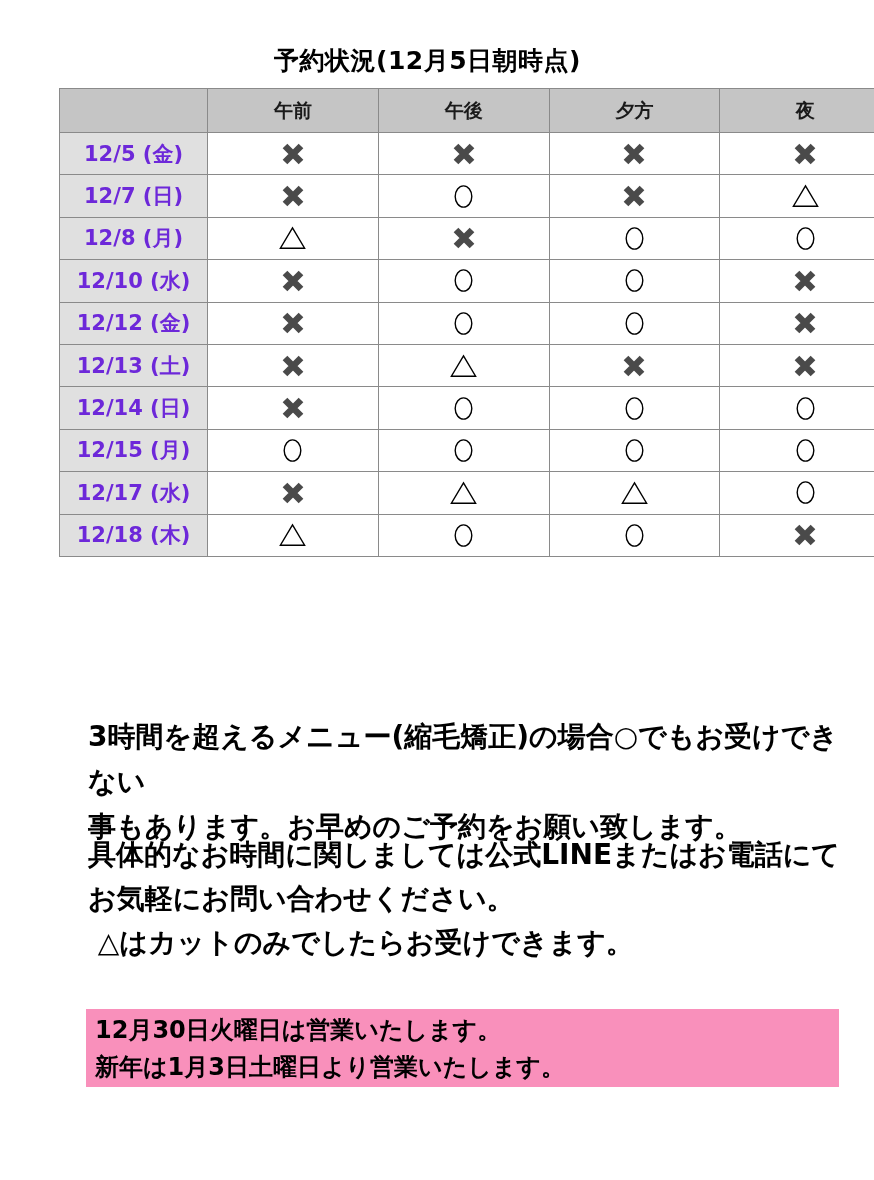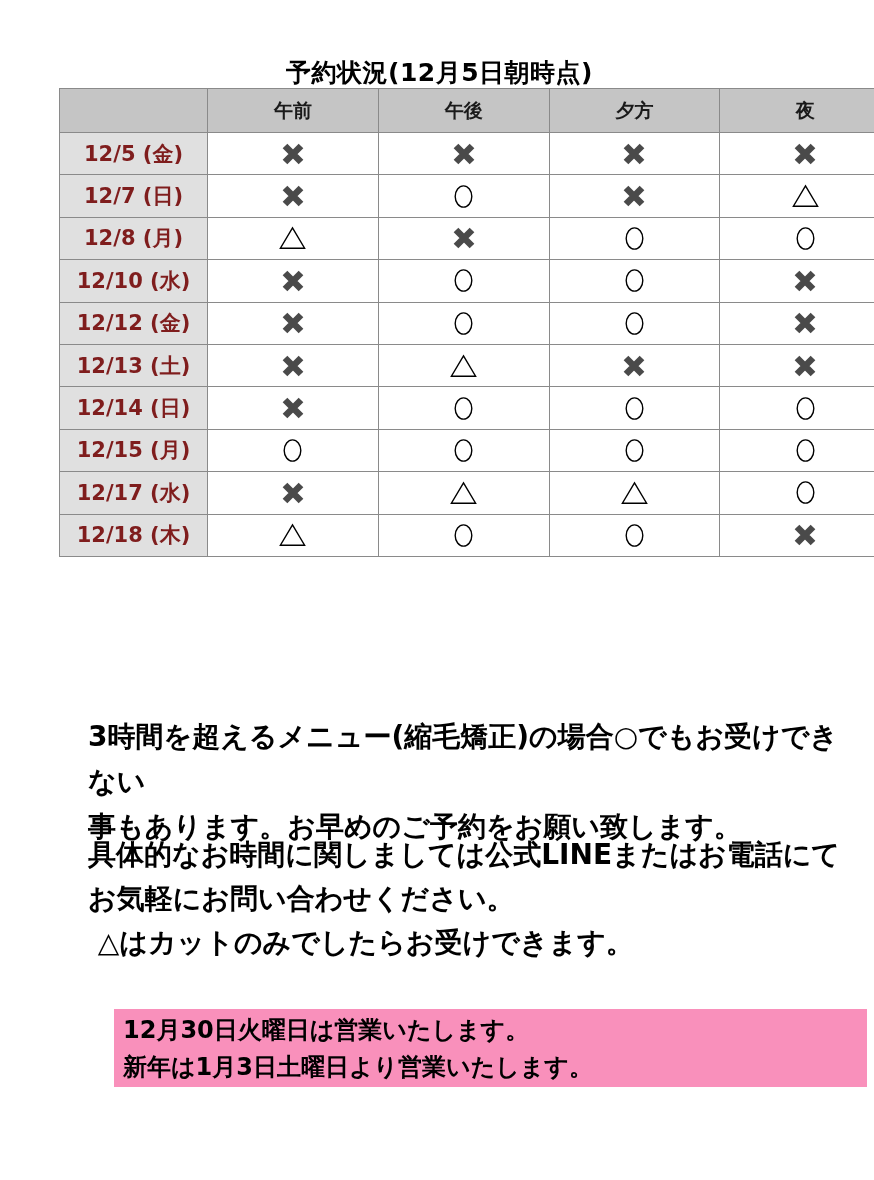--- a/index.html
+++ b/index.html
@@ -6,56 +6,56 @@
   .page{
     position:relative;
     width:874px;height:1180px;
     background:#ffffff;
     font-family:"DejaVu Sans","Liberation Sans",sans-serif;
     color:#000;
     overflow:hidden;
   }
   .title{
     position:absolute;top:44px;left:59px;width:737px;
-    margin:12px;text-align:center;
+    margin:0;text-align:center;
     font-size:25px;font-weight:bold;letter-spacing:.5px;
   }
   table.sched{
     position:absolute;top:88px;left:59px;
     width:832px;border-collapse:collapse;table-layout:fixed;
   }
   .sched th,.sched td{
     border:1px solid #8a8a8a;
     padding:0;text-align:center;vertical-align:middle;
   }
   .sched thead tr{height:44px;}
   .sched thead th{
     background:#c5c5c5;
     font-size:19px;font-weight:bold;color:#1a1a1a;
   }
   .sched col.datecol{width:148px;}
   .sched tbody tr{height:42.4px;}
   .sched tbody th.date{
     background:#e0e0e0;
-    font-size:21px;font-weight:bold;color:#7f1d1d;
+    font-size:21px;font-weight:bold;color:#6d28d9;
     letter-spacing:0;
   }
   .sched tbody td{background:#ffffff;}
   .sym{display:block;margin:0 auto;}
   .notes-block{
     position:absolute;left:88px;width:760px;
     font-size:28px;font-weight:bold;color:#000;
   }
   .notes-a{top:714px;line-height:45px;}
   .notes-b{top:833px;line-height:44px;}
   .note-line{white-space:pre-wrap;}
   .banner{
     position:absolute;top:1009px;left:86px;width:753px;height:78px;
     box-sizing:border-box;padding:3px 0 0 9px;
-    font-size:24px;font-weight:bold;color:#000;line-height:37px;margin-left:28px;
+    font-size:24px;font-weight:bold;color:#000;line-height:37px;
   }
 </style>
 </head>
 <body>
 
 <div class="page">
 
   <h1 class="title">予約状況(12月5日朝時点)</h1>
 
   <table class="sched">

